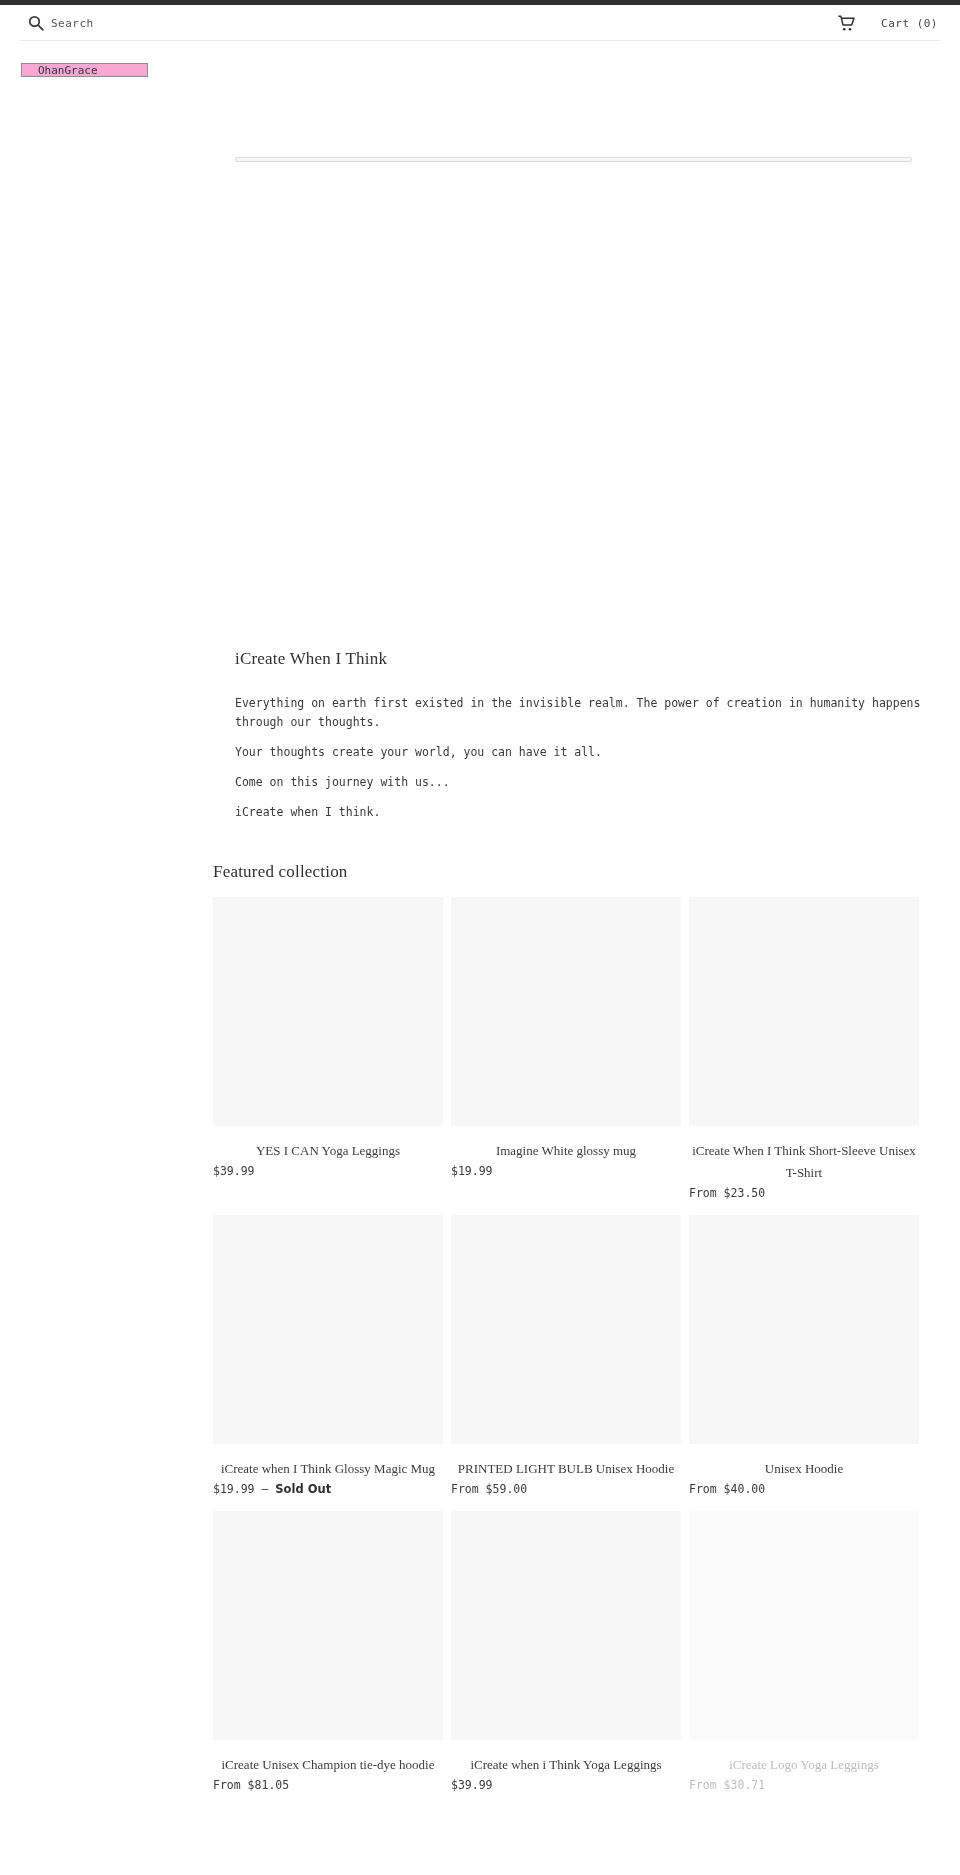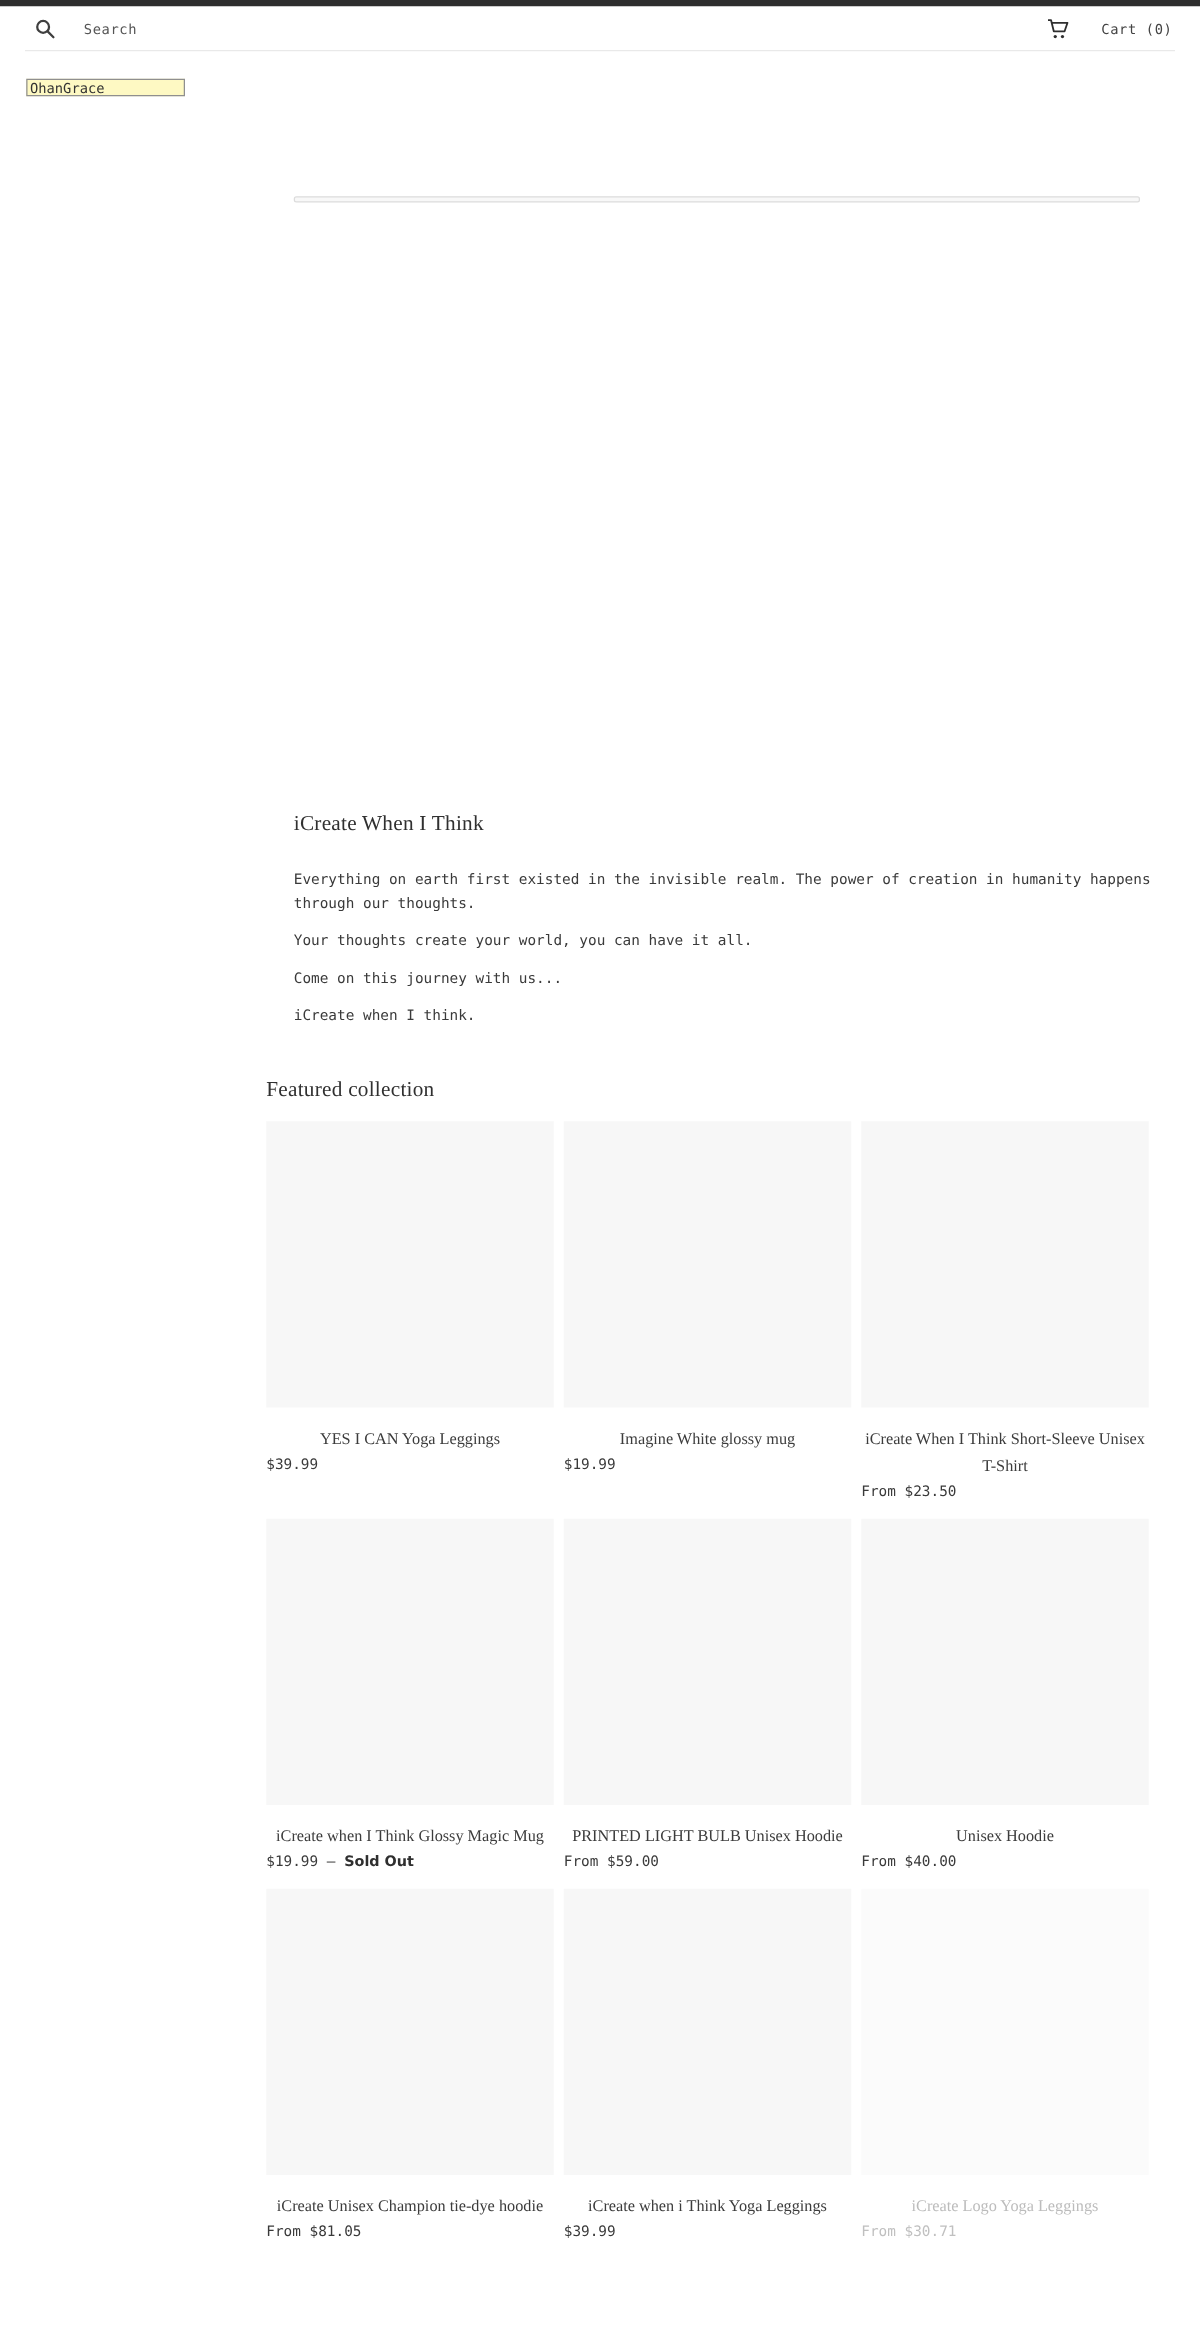--- a/index.html
+++ b/index.html
@@ -23,41 +23,41 @@
   .header {
     position: absolute; left: 0; top: 5px;
     width: 960px; height: 36px;
   }
   .header-rule {
     position: absolute; left: 20px; right: 20px; bottom: 0;
     border-bottom: 1px solid #e9e9e9;
   }
   .search-group {
     position: absolute; left: 27px; top: 0; height: 36px;
-    display: flex; align-items: center; gap: 22px;
+    display: flex; align-items: center; gap: 6px;
     text-decoration: none; color: #4a4a4a; cursor: pointer; justify-content: space-between;
   }
   .search-label { font-size: 11px; letter-spacing: 0.5px; color: #555; }
   .cart-group {
     position: absolute; right: 22px; top: 0; height: 36px;
     display: flex; align-items: center; gap: 25px;
     text-decoration: none; color: #3a3a3a; cursor: pointer;
   }
   .cart-label { font-size: 11px; letter-spacing: 0.5px; color: #444; }
   .icon svg { display: block; }
 
   
   .store-input {
     position: absolute; left: 21px; top: 63px;
     width: 127px; height: 14px;
     border: 1px solid #8f8f8f;
-    background: #fef9c3;
+    background: #f9a8d4;
     font-family: "DejaVu Sans Mono", "Liberation Mono", monospace;
     font-size: 11px; color: #333;
-    padding: 0 2px; border-radius: 0;
+    padding: 0 16px; border-radius: 0;
   }
 
   
   .banner-bar {
     position: absolute; left: 235px; top: 157px;
     width: 677px; height: 5px;
     background: #f8f8f8;
     border: 1px solid #dcdcdc;
     border-radius: 2px;
   }

